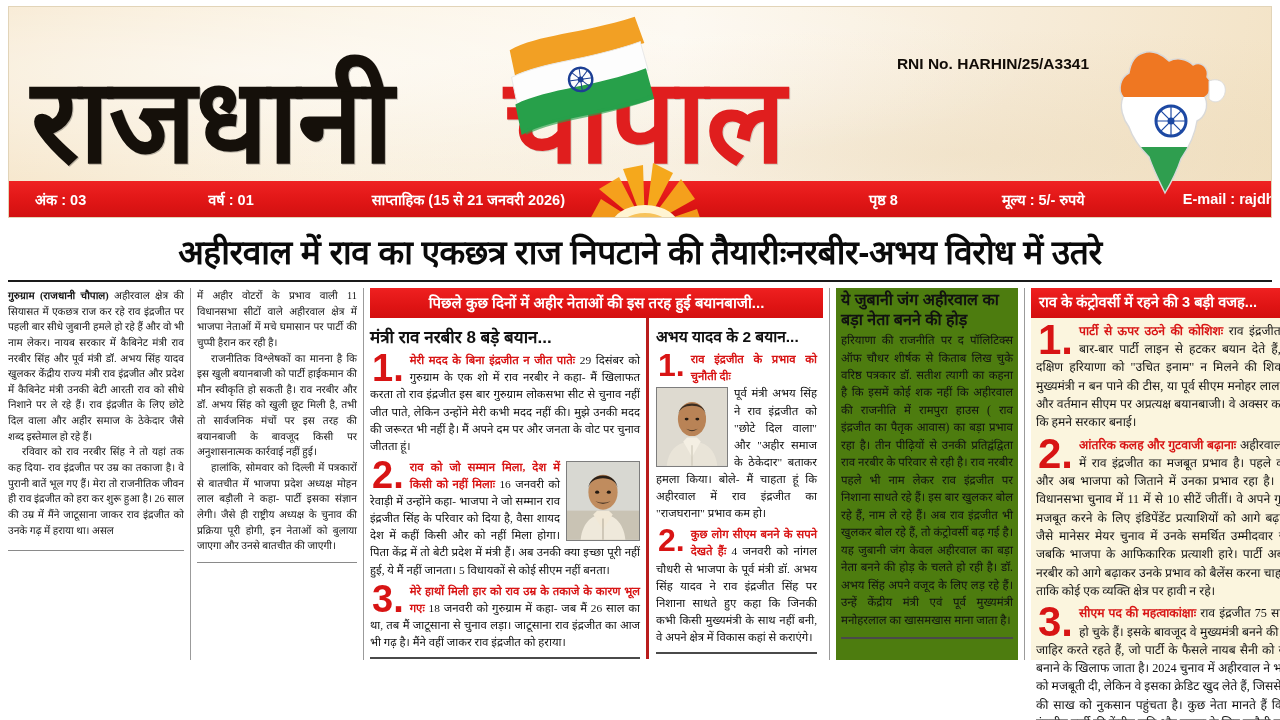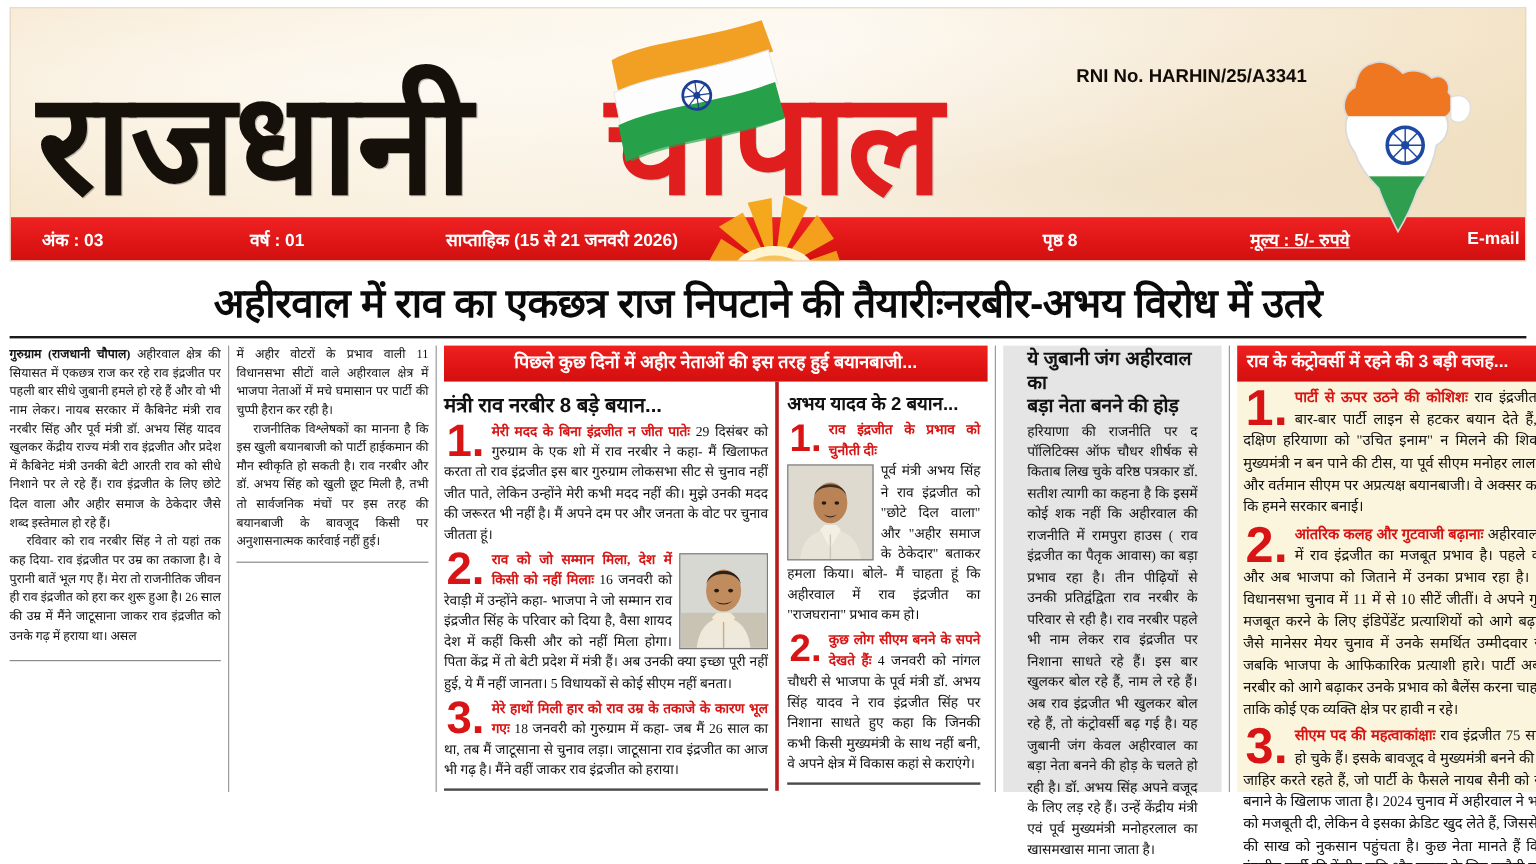--- a/index.html
+++ b/index.html
@@ -70,21 +70,21 @@
     background:linear-gradient(180deg,#ef2222 0%,#e01616 55%,#d21010 100%);
     display:flex; align-items:center; z-index:4;
     font-family:"Liberation Sans","DejaVu Sans",sans-serif;
     color:#fff; font-weight:bold; font-size:14.5px;gap:36px;
   }
   .infobar span{ white-space:nowrap; }
   .ib1{ margin-left:26px; }
   .ib2{ margin-left:86px; }
   .ib3{ margin-left:82px; }
   .ib4{ margin-left:268px; }
-  .ib5{ margin-left:108px;text-decoration:underline; }
+  .ib5{ margin-left:68px; }
   .ib6{ margin-left:62px; }
 
   
   .headline{
     margin:10px 6px 0 6px; text-align:center;
     font-family:"Liberation Sans","DejaVu Sans",sans-serif;
     font-weight:bold; font-size:33.5px; color:#0a0a0a;
     letter-spacing:-.4px; white-space:nowrap;
   }
   .hl-rule{ height:2px; background:#1a1a1a; margin:6px 8px 0 8px; }
@@ -93,21 +93,21 @@
   .content{
     position:relative; display:flex; margin:6px 8px 0 8px;
     height:372px; align-items:stretch;
   }
   .vrule{ width:1px; background:#9b9b9b; margin:0 6px; flex:0 0 1px; }
 
   .col{ position:relative; }
   .colA{ width:176px; flex:0 0 176px; }
   .colB{ width:160px; flex:0 0 160px; }
   .colMid{ width:453px; flex:0 0 453px; }
-  .colD{ width:182px; flex:0 0 182px; background:#e5e5e5; padding:0 20px; }
+  .colD{ width:182px; flex:0 0 182px; background:#4d7c0f; padding:0 5px; }
   .colE{ width:278px; flex:0 0 278px; background:#fbf5de; padding:0 5px; }
 
   .body-txt{
     font-family:"Liberation Serif","DejaVu Serif",serif;
     font-size:10.3px; line-height:1.52; color:#151515;
     text-align:justify; text-justify:inter-word; hyphens:auto;
   }
   .dateline{ font-weight:bold; }
 
   
@@ -252,20 +252,21 @@
       </p>
       <p class="body-txt" style="text-indent:14px;">रविवार को राव नरबीर सिंह ने तो यहां तक कह दिया- राव इंद्रजीत पर उम्र का तकाजा है। वे पुरानी बातें भूल गए हैं। मेरा तो राजनीतिक जीवन ही राव इंद्रजीत को हरा कर शुरू हुआ है। 26 साल की उम्र में मैंने जाटूसाना जाकर राव इंद्रजीत को उनके गढ़ में हराया था। असल</p>
       <div class="botrule thin" style="margin-top:12px;"></div>
     </div>
 
     <div class="vrule"></div>
 
     <div class="col colB">
       <p class="body-txt">में अहीर वोटरों के प्रभाव वाली 11 विधानसभा सीटों वाले अहीरवाल क्षेत्र में भाजपा नेताओं में मचे घमासान पर पार्टी की चुप्पी हैरान कर रही है।</p>
       <p class="body-txt" style="text-indent:14px;">राजनीतिक विश्लेषकों का मानना है कि इस खुली बयानबाजी को पार्टी हाईकमान की मौन स्वीकृति हो सकती है। राव नरबीर और डॉ. अभय सिंह को खुली छूट मिली है, तभी तो सार्वजनिक मंचों पर इस तरह की बयानबाजी के बावजूद किसी पर अनुशासनात्मक कार्रवाई नहीं हुई।</p>
+      <p class="body-txt" style="text-indent:14px;">हालांकि, सोमवार को दिल्ली में पत्रकारों से बातचीत में भाजपा प्रदेश अध्यक्ष मोहन लाल बड़ौली ने कहा- पार्टी इसका संज्ञान लेगी। जैसे ही राष्ट्रीय अध्यक्ष के चुनाव की प्रक्रिया पूरी होगी, इन नेताओं को बुलाया जाएगा और उनसे बातचीत की जाएगी।</p>
       <div class="botrule thin" style="margin-top:8px;"></div>
     </div>
 
     <div class="vrule"></div>
 
     <div class="col colMid">
       <div class="redbar">पिछले कुछ दिनों में अहीर नेताओं की इस तरह हुई बयानबाजी...</div>
 
       <div class="midflex">
 

